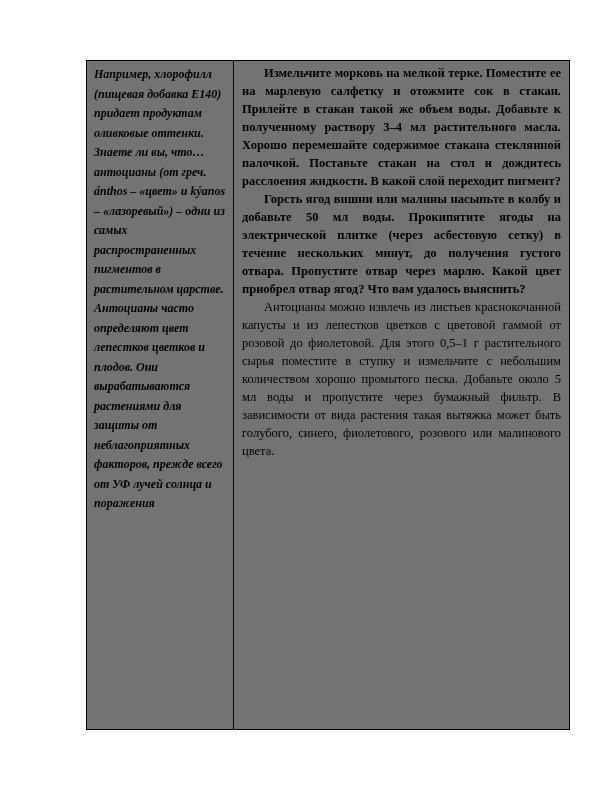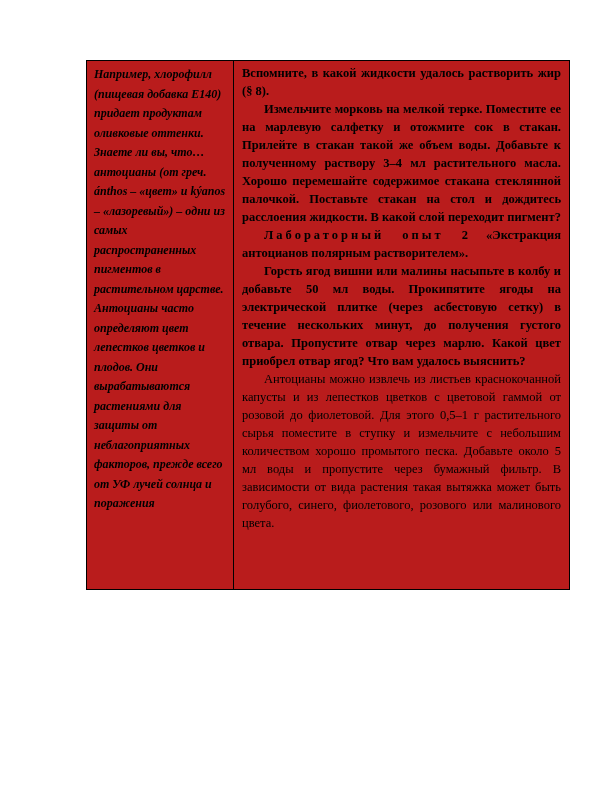--- a/index.html
+++ b/index.html
@@ -15,24 +15,24 @@
     width: 612px;
     height: 792px;
     background: #ffffff;
     overflow: hidden;
   }
   .content-table {
     position: absolute;
     left: 86px;
     top: 60px;
     width: 484px;
-    height: 530px;
+    height: 670px;
     border: 1px solid #000000;
     display: flex;
-    background: #b91c1c;
+    background: #737373;
   }
   .col-left {
     width: 147px;
     min-width: 147px;
     border-right: 1px solid #000000;
     padding: 4px 6px 4px 7px;
   }
   .col-right {
     flex: 1;
     padding: 3px 8px 4px 8px;
@@ -61,26 +61,24 @@
 
 <div class="sheet">
   <div class="content-table">
 
     <div class="col-left">
       <p class="note">Например, хлорофилл (пищевая добавка Е140) придает продуктам оливковые оттенки.</p>
       <p class="note note-gap">Знаете ли вы, что… антоцианы (от греч. ánthos – «цвет» и kýanos – «лазоревый») – одни из самых распространенных пигментов в растительном царстве. Антоцианы часто определяют цвет лепестков цветков и плодов. Они вырабатываются растениями для защиты от неблагоприятных факторов, прежде всего от УФ лучей солнца и поражения</p>
     </div>
 
     <div class="col-right">
-      <p class="para bold noindent">Вспомните, в какой жидкости удалось растворить жир (§ 8).</p>
 
 
       <p class="para bold">Измельчите морковь на мелкой терке. Поместите ее на марлевую салфетку и отожмите сок в стакан. Прилейте в стакан такой же объем воды. Добавьте к полученному раствору 3–4 мл растительного масла. Хорошо перемешайте содержимое стакана стеклянной палочкой. Поставьте стакан на стол и дождитесь расслоения жидкости. В какой слой переходит пигмент?</p>
 
-      <p class="para bold"><span class="spaced">Лабораторный опыт 2</span> <span>«Экстракция антоцианов полярным растворителем».</span></p>
 
       <p class="para bold">Горсть ягод вишни или малины насыпьте в колбу и добавьте 50 мл воды. Прокипятите ягоды на электрической плитке (через асбестовую сетку) в течение нескольких минут, до получения густого отвара. Пропустите отвар через марлю. Какой цвет приобрел отвар ягод? Что вам удалось выяснить?</p>
 
       <p class="para">Антоцианы можно извлечь из листьев краснокочанной капусты и из лепестков цветков с цветовой гаммой от розовой до фиолетовой. Для этого 0,5–1 г растительного сырья поместите в ступку и измельчите с небольшим количеством хорошо промытого песка. Добавьте около 5 мл воды и пропустите через бумажный фильтр. В зависимости от вида растения такая вытяжка может быть голубого, синего, фиолетового, розового или малинового цвета.</p>
 
     </div>
 
   </div>
 </div>
 

